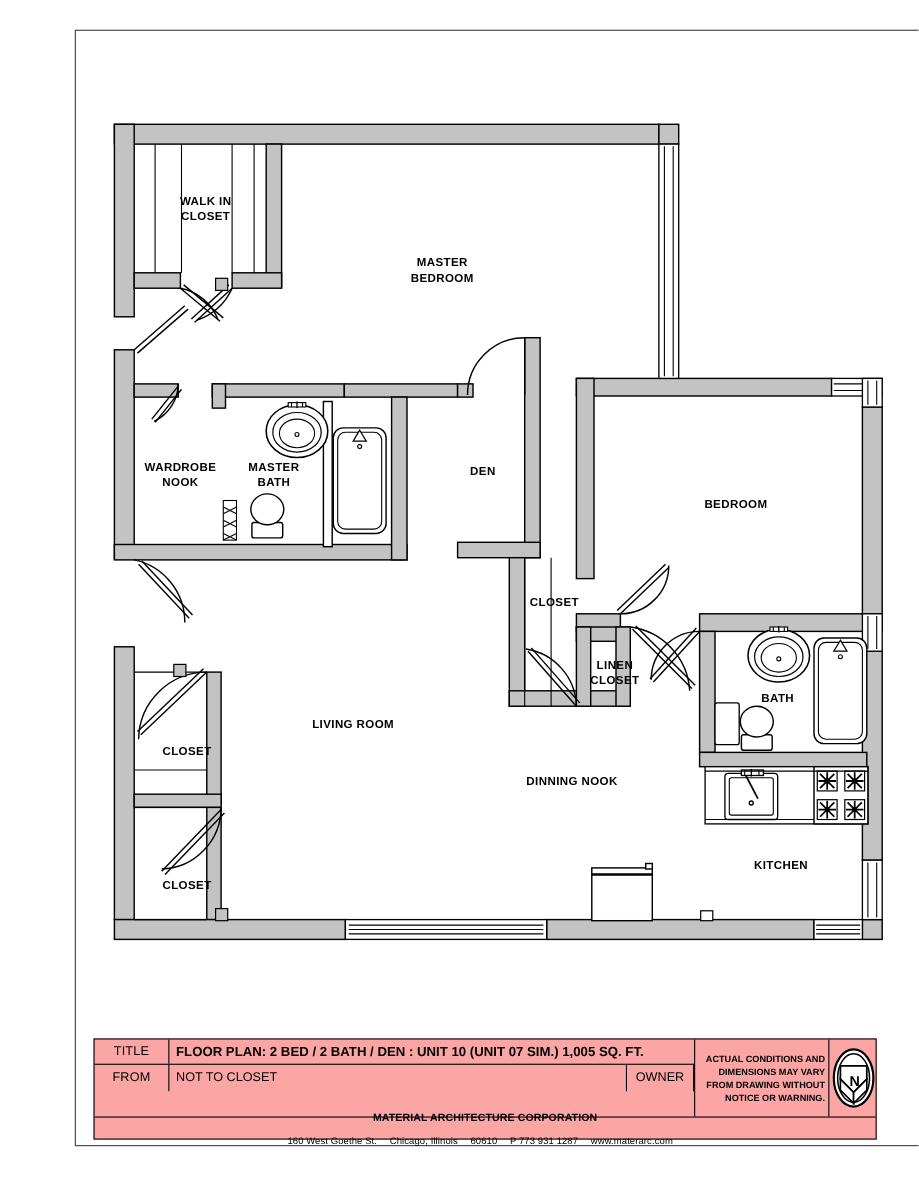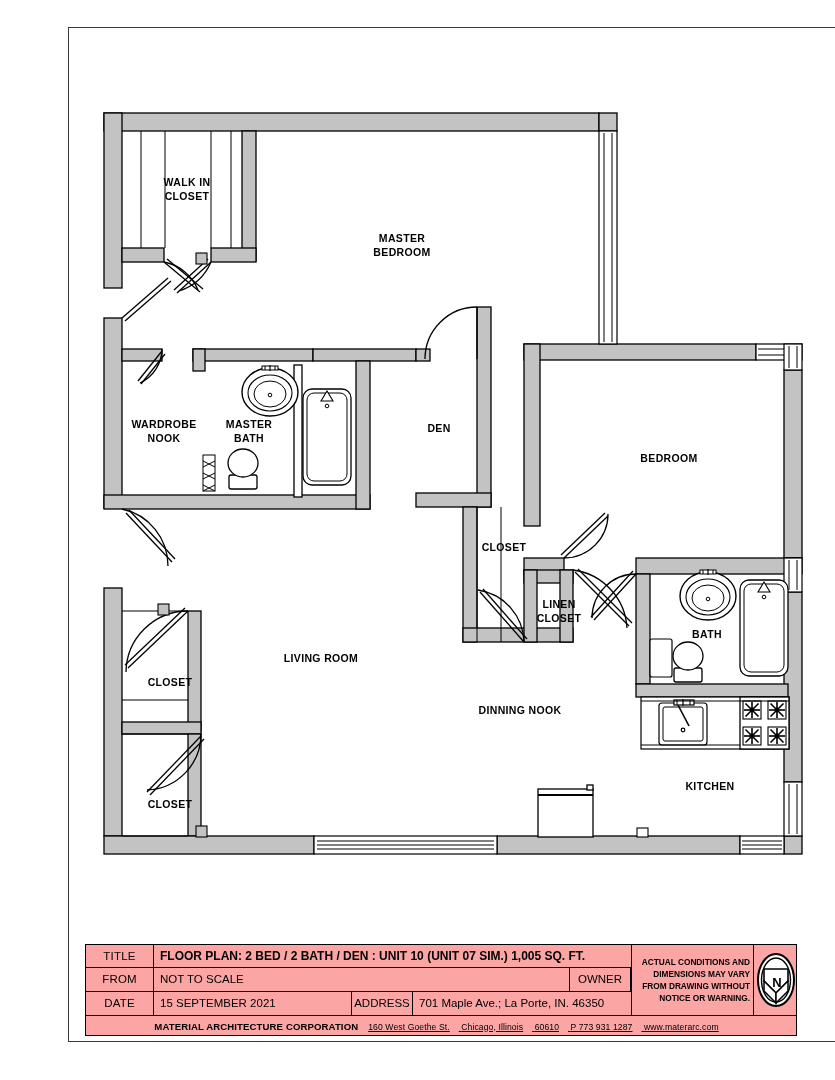--- a/index.html
+++ b/index.html
@@ -18,23 +18,23 @@
   .tb-row{display:flex;height:23.3px;border-bottom:1.4px solid #000;box-sizing:border-box;}
   .tb-row:last-child{border-bottom:none;}
   .tb-lbl{width:68px;display:flex;align-items:center;justify-content:center;font-size:11.5px;font-weight:400;border-right:1.4px solid #000;box-sizing:border-box;letter-spacing:.2px;}
   .tb-val{flex:1;display:flex;align-items:center;padding-left:6px;font-size:11.5px;box-sizing:border-box;white-space:nowrap;}
   .tb-lbl2{width:62px;display:flex;align-items:center;justify-content:center;font-size:11.5px;border-left:1.4px solid #000;border-right:1.4px solid #000;box-sizing:border-box;}
   .tb-val2{width:218px;display:flex;align-items:center;padding-left:6px;font-size:11.5px;box-sizing:border-box;white-space:nowrap;}
   .tb-val-wide{flex:1;display:flex;align-items:center;padding-left:6px;font-size:12px;box-sizing:border-box;white-space:nowrap;font-weight:bold;}
 
   #tb-note{position:absolute;left:545px;top:0;width:122px;height:70px;border-left:1.4px solid #000;box-sizing:border-box;display:flex;align-items:center;justify-content:center;text-align:right;font-size:8.3px;line-height:1.45;font-weight:bold;padding:0 3px;}
   #tb-logo{position:absolute;left:667px;top:0;width:45px;height:70px;border-left:1.4px solid #000;box-sizing:border-box;display:flex;align-items:center;justify-content:center;}
-  #tb-footer{position:absolute;left:0;top:70px;width:100%;height:22px;border-top:1.6px solid #000;box-sizing:border-box;display:flex;align-items:center;justify-content:center;gap:10px;}
+  #tb-footer{position:absolute;left:0;top:70px;width:100%;height:22px;border-top:1.6px solid #000;box-sizing:border-box;display:flex;align-items:center;justify-content:center;gap:10px;flex-direction:column;}
   .ft-strong{font-size:9.6px;font-weight:bold;letter-spacing:.1px;}
-  .ft-rest{font-size:8.6px;letter-spacing:.1px;text-decoration:underline;}
+  .ft-rest{font-size:8.6px;letter-spacing:.1px;}
   .ft-rest span{margin-right:9px;}
 
   .rlabel{font-size:10.5px;font-weight:bold;letter-spacing:.35px;text-anchor:middle;font-family:"Liberation Sans",sans-serif;}
 </style>
 </head>
 <body>
 
 <div id="page">
 
   <div id="frame"></div>
@@ -388,30 +388,24 @@
 
     <div class="tb-rows">
 
       <div class="tb-row">
         <div class="tb-lbl">TITLE</div>
         <div class="tb-val-wide">FLOOR PLAN: 2 BED / 2 BATH / DEN : UNIT 10 (UNIT 07 SIM.) 1,005 SQ. FT.</div>
       </div>
 
       <div class="tb-row">
         <div class="tb-lbl">FROM</div>
-        <div class="tb-val">NOT TO SCALE</div>
+        <div class="tb-val">NOT TO CLOSET</div>
         <div class="tb-lbl2">OWNER</div>
       </div>
 
-      <div class="tb-row">
-        <div class="tb-lbl">DATE</div>
-        <div class="tb-val">15 SEPTEMBER 2021</div>
-        <div class="tb-lbl2">ADDRESS</div>
-        <div class="tb-val2">701 Maple Ave.; La Porte, IN.   46350</div>
-      </div>
     </div>
 
     <div id="tb-note">ACTUAL  CONDITIONS AND DIMENSIONS MAY VARY FROM DRAWING WITHOUT NOTICE OR WARNING.</div>
 
     <div id="tb-logo">
       <svg width="40" height="58" viewBox="0 0 40 58">
         <ellipse cx="20" cy="29" rx="18" ry="26" fill="#fff" stroke="#000" stroke-width="2"></ellipse>
         <ellipse cx="20" cy="29" rx="14.5" ry="22" fill="#fff" stroke="#000" stroke-width="1.4"></ellipse>
         <polygon points="8,18 32,18 32,30 20,42 8,30" fill="#fff" stroke="#000" stroke-width="1.6"></polygon>
         <polygon points="8,30 20,42 20,52 8,40" fill="#fff" stroke="#000" stroke-width="1.5"></polygon>

